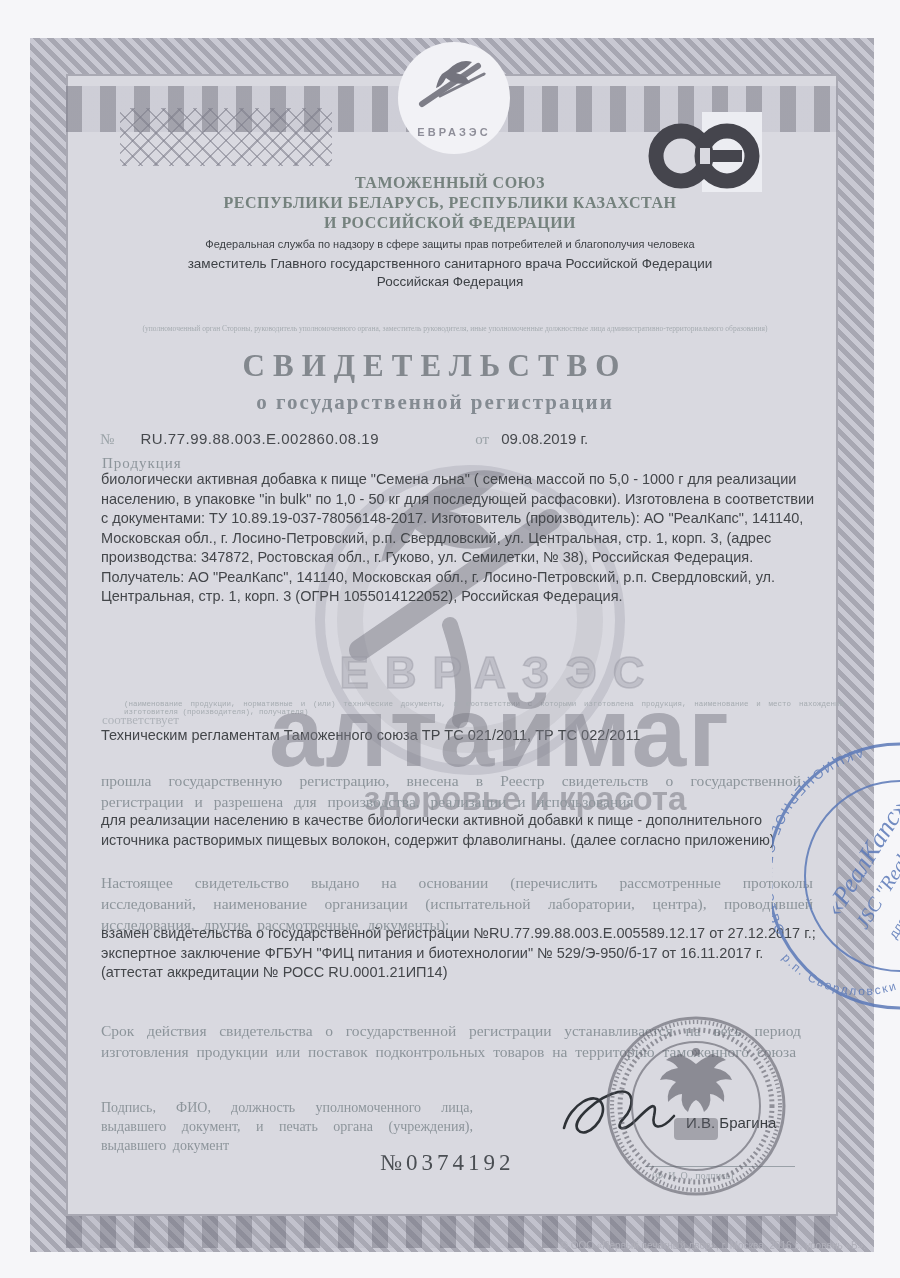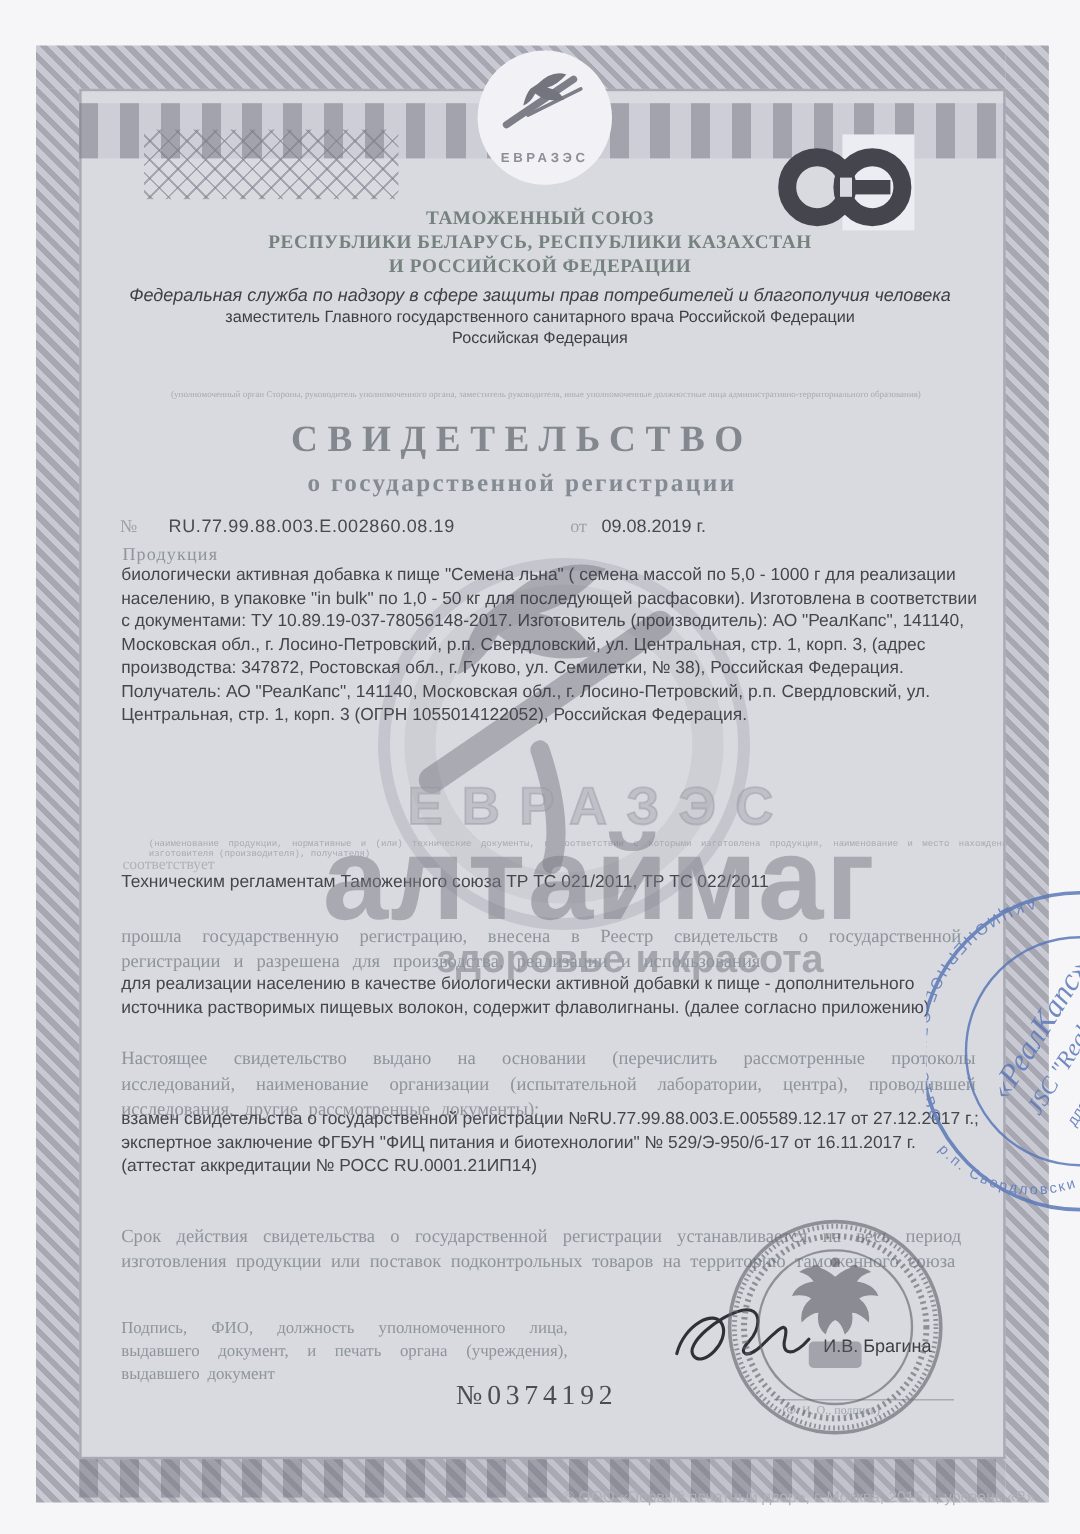--- a/index.html
+++ b/index.html
@@ -71,21 +71,21 @@
   .validity{position:absolute;left:101px;top:1020px;width:700px;font-size:15.5px;
              line-height:21px;text-align:justify;word-spacing:4px;}
   .sig-note{position:absolute;left:101px;top:1098px;width:372px;font-size:14px;
              line-height:19px;text-align:justify;word-spacing:3px;}
   .sig-name{position:absolute;left:686px;top:1114px;font-size:15px;color:#3a3e42;}
   .sig-line{position:absolute;left:645px;top:1166px;width:150px;border-top:1px solid #9aa1a8;}
   .sig-caption{position:absolute;left:652px;top:1170px;font-size:10px;color:#a0a7ac;
              font-family:"Liberation Serif",serif;filter:blur(.4px);}
   .blank-num{position:absolute;left:380px;top:1150px;font-family:"Liberation Serif",serif;
              font-size:23px;letter-spacing:4px;color:#4a4e53;}
-  .footer-print{position:absolute;right:34px;top:1240px;font-size:13px;color:#b0b0ba;}
+  .footer-print{position:absolute;right:34px;top:1240px;font-size:10px;color:#b0b0ba;}
 
   
   .wm-circle{position:absolute;left:300px;top:440px;width:340px;height:340px;opacity:.9;}
   .wm-org{position:absolute;left:230px;top:648px;width:540px;text-align:center;
           font-weight:bold;font-size:44px;letter-spacing:16px;color:rgba(168,168,178,.5);
           -webkit-text-stroke:1.5px rgba(150,150,162,.45);}
   .wm-brand{position:absolute;left:185px;top:676px;width:630px;text-align:center;
           font-weight:bold;font-size:98px;letter-spacing:2px;color:rgba(122,122,131,.5);}
   .wm-slogan{position:absolute;left:290px;top:780px;width:470px;text-align:center;
           font-weight:bold;font-size:33px;color:rgba(122,122,131,.55);}
@@ -121,21 +121,21 @@
   <svg class="ce-mark" width="120" height="76" viewBox="0 0 120 76">
     <circle cx="33" cy="38" r="25" fill="none" stroke="#45454d" stroke-width="15"></circle>
     <circle cx="79" cy="38" r="25" fill="none" stroke="#45454d" stroke-width="15"></circle>
     <rect x="62" y="32" width="32" height="12" fill="#45454d"></rect>
     <rect x="52" y="30" width="10" height="16" fill="#d9d9e0"></rect>
   </svg>
 
   <div class="hdr hdr-serif" style="top:174px;font-size:16px;">ТАМОЖЕННЫЙ СОЮЗ</div>
   <div class="hdr hdr-serif" style="top:214px;font-size:16px;">И РОССИЙСКОЙ ФЕДЕРАЦИИ</div>
   <div class="hdr hdr-serif" style="top:194px;font-size:16px;">РЕСПУБЛИКИ БЕЛАРУСЬ, РЕСПУБЛИКИ КАЗАХСТАН</div>
-  <div class="hdr hdr-sans" style="top:238px;font-size:15px;font-style:italic;">Федеральная служба по надзору в сфере защиты прав потребителей и благополучия человека</div>
+  <div class="hdr hdr-sans" style="top:238px;font-size:11px;">Федеральная служба по надзору в сфере защиты прав потребителей и благополучия человека</div>
   <div class="hdr hdr-sans" style="top:256px;font-size:13.5px;">заместитель Главного государственного санитарного врача Российской Федерации</div>
   <div class="hdr hdr-sans" style="top:274px;font-size:13.5px;">Российская Федерация</div>
   <div class="tiny-note" style="top:324px;">(уполномоченный орган Стороны, руководитель уполномоченного органа, заместитель руководителя, иные уполномоченные должностные лица административно-территориального образования)</div>
 
   <div class="title-main">СВИДЕТЕЛЬСТВО</div>
   <div class="title-sub">о государственной регистрации</div>
 
   <div class="reg-line">
     <span class="reg-no">№</span>
     <span class="reg-num" style="margin-left:22px;">RU.77.99.88.003.Е.002860.08.19</span>

